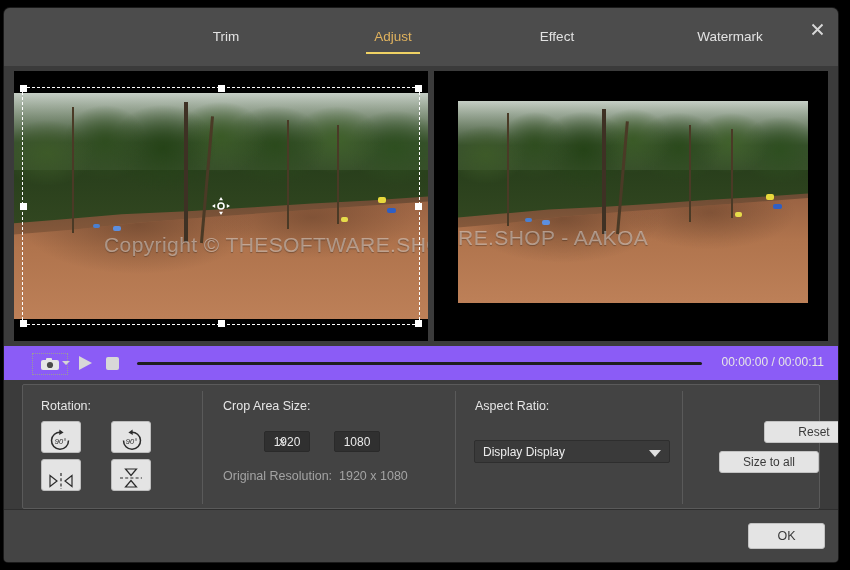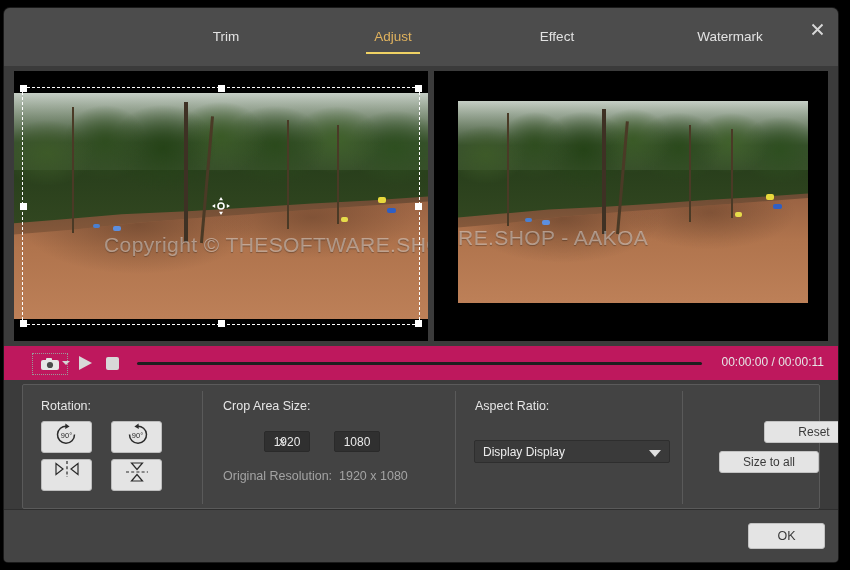--- a/index.html
+++ b/index.html
@@ -77,21 +77,21 @@
   .hnd{position:absolute;width:7px;height:7px;background:#fff;}
   .hnd.tl{left:-3px;top:-3px;} .hnd.tc{left:50%;margin-left:-3px;top:-3px;}
   .hnd.tr{right:-3px;top:-3px;} .hnd.ml{left:-3px;top:50%;margin-top:-3px;}
   .hnd.mr{right:-3px;top:50%;margin-top:-3px;} .hnd.bl{left:-3px;bottom:-3px;}
   .hnd.bc{left:50%;margin-left:-3px;bottom:-3px;} .hnd.br{right:-3px;bottom:-3px;}
   .cross{position:absolute;left:50%;top:50%;width:18px;height:18px;
          margin:-9px 0 0 -9px;}
 
   
   .transport{position:absolute;left:0;top:338px;width:834px;height:34px;
-             background:#be185d;}
+             background:#8b5cf6;}
   .snap{position:absolute;left:28px;top:7px;width:34px;height:20px;
         border:1px dotted #9a9a9a;display:flex;align-items:center;
         justify-content:center;cursor:pointer;}
   .snap-arrow{position:absolute;left:58px;top:15px;width:0;height:0;
         border-left:4px solid transparent;border-right:4px solid transparent;
         border-top:4px solid #d5d5d5;cursor:pointer;}
   .play{position:absolute;left:75px;top:10px;width:0;height:0;
         border-left:13px solid #d8d8d8;border-top:7px solid transparent;
         border-bottom:7px solid transparent;cursor:pointer;}
   .stop{position:absolute;left:102px;top:11px;width:13px;height:13px;
@@ -101,23 +101,23 @@
   .time{position:absolute;right:14px;top:9px;color:#e6e6e6;font-size:12px;
         white-space:nowrap;}
 
   
   .opts{position:absolute;left:18px;top:376px;width:798px;height:125px;
         background:#434343;border:1px solid #5a5a5a;box-sizing:border-box;
         border-radius:2px;}
   .sec-label{position:absolute;color:#e6e6e6;font-size:12.5px;}
   .vdiv{position:absolute;top:6px;width:1px;height:113px;background:#5a5a5a;}
 
-  .rotbtn{position:absolute;width:51px;height:32px;border-radius:3px;
+  .rotbtn{position:absolute;width:40px;height:32px;border-radius:3px;
           background:#e4e4e4;border:1px solid #bdbdbd;box-sizing:border-box;
-          display:flex;align-items:flex-start;justify-content:center;cursor:pointer;}
+          display:flex;align-items:flex-end;justify-content:center;cursor:pointer;font-style:italic;}
   .rotbtn.dotted{background:#e4e4e4;
      background-image:radial-gradient(#c9c9c9 .7px, transparent .7px);
      background-size:4px 4px;}
 
   .numbox{position:absolute;width:46px;height:21px;background:#303030;
           border:1px solid #2a2a2a;box-sizing:border-box;border-radius:2px;
           color:#eaeaea;font-size:12px;display:flex;align-items:center;
           justify-content:center;cursor:text;margin-left:41px;}
   .xsep{position:absolute;color:#e2e2e2;font-size:11.5px;}
   .origres{position:absolute;color:#a3a3a3;font-size:12.5px;white-space:nowrap;}

